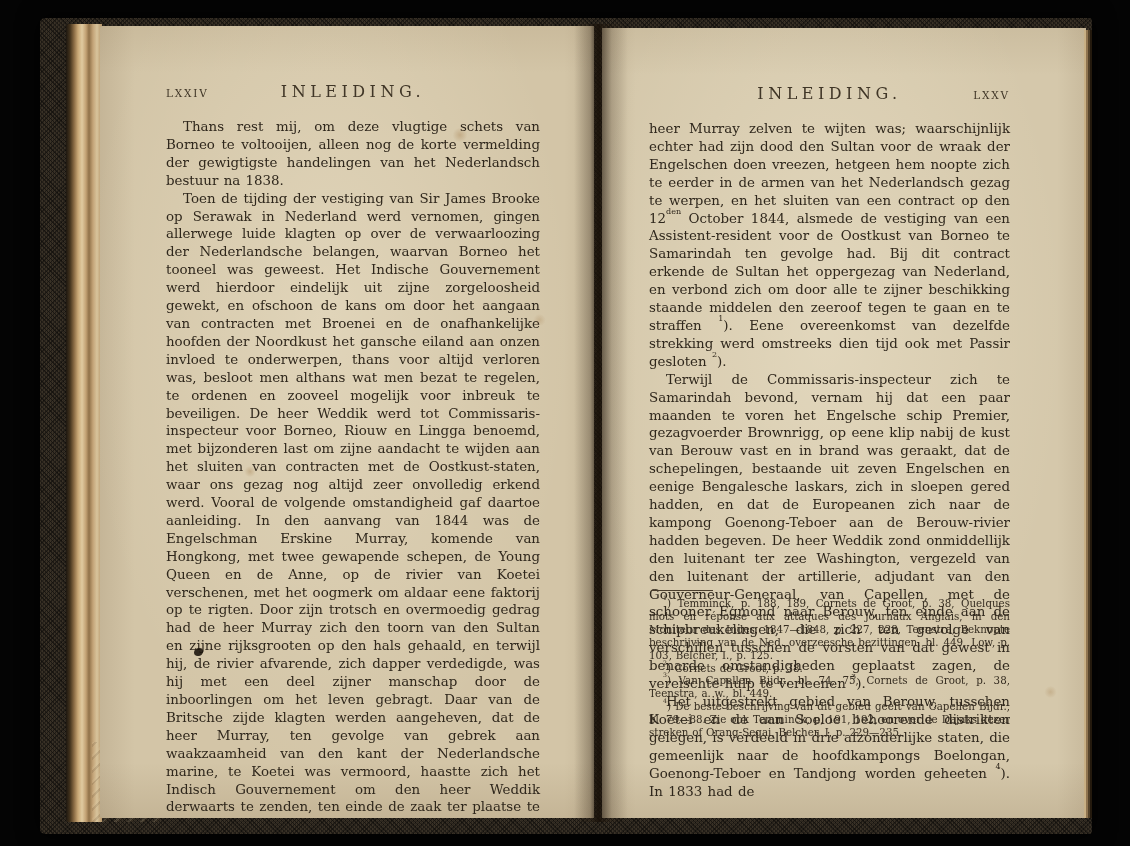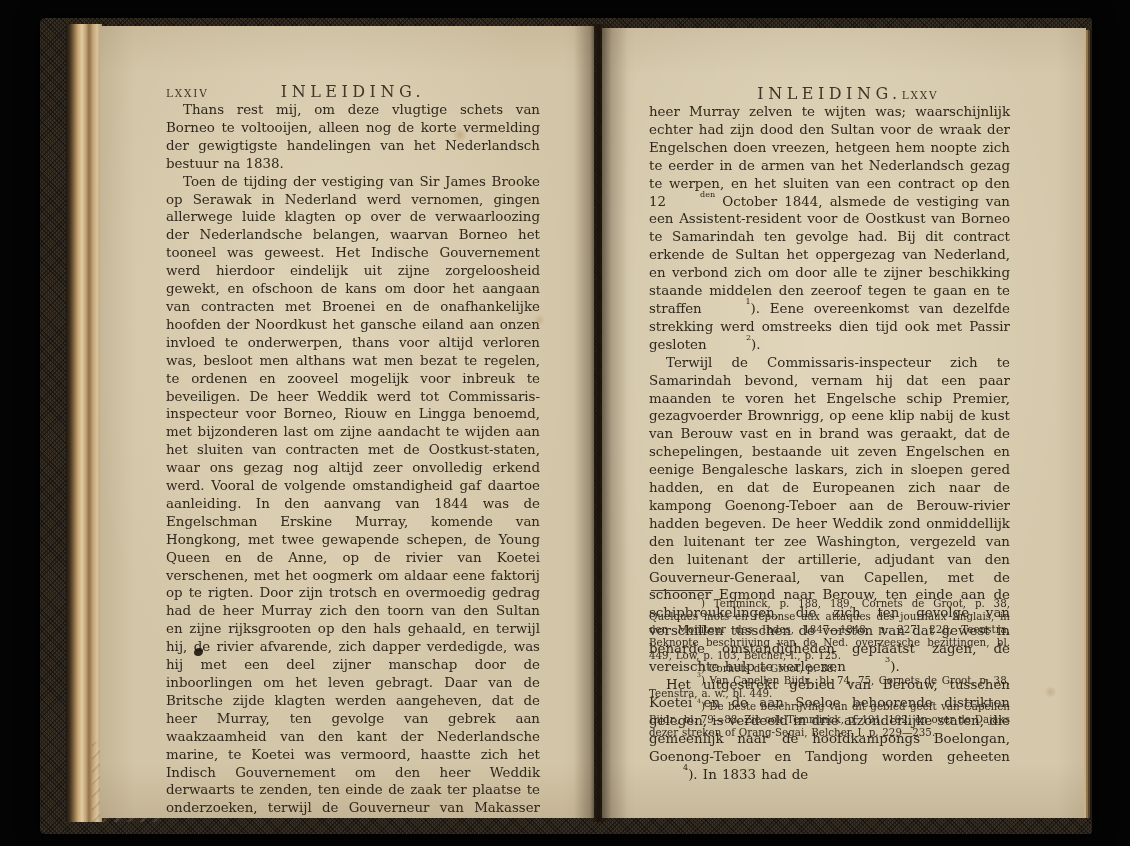--- a/index.html
+++ b/index.html
@@ -60,30 +60,30 @@
     pointer-events: none; z-index: 5;
   }
   
   .edge-right {
     position: absolute; left: 1084px; top: 30px; width: 8px; height: 788px;
     background: linear-gradient(90deg, #c9b085 0 2px, #8f7450 2px 4px, #54422a 4px 6px, #241a0e 6px 8px);
     z-index: 6;
   }
   
   .page-header { display: flex; align-items: baseline;
-                 font-size: 10.5px; color: #403627; }
+                 font-size: 10.5px; color: #403627; margin-bottom: 17px; }
   .page-header .side { flex: 1; letter-spacing: 1.8px; }
-  .page-header .side.right { text-align: left; }
+  .page-header .side.right { text-align: right; }
   .running-title { letter-spacing: 4.5px; font-size: 16px; }
   
   .body-text { text-align: justify; font-size: 13.4px; line-height: 17.9px;
                word-spacing: 1px; }
   .para { margin: 0; }
   .para.indent { text-indent: 17px; }
-  sup { font-size: 0.60em; line-height: 0; position: relative; top: -0.42em; margin-left: 34px; }
+  sup { font-size: 0.60em; line-height: 0; position: relative; top: -0.42em; }
   
   .footnote-block { position: absolute; left: 47px; right: 76px; top: 562px; }
   .fn-rule { width: 62px; height: 1px; background: #4a3d2c; margin: 0 0 6px 2px; }
   .fn { margin: 0; text-align: justify; font-size: 10.3px; line-height: 12.9px;
         text-indent: 14px; word-spacing: 0.5px; color: #352c20; }
   
   .spot { position: absolute; border-radius: 50%; pointer-events: none; z-index: 4;
           background: radial-gradient(circle, rgba(150,105,50,0.30), rgba(150,105,50,0) 70%); }
   .spot.s1 { left: 452px; top: 128px; width: 16px; height: 14px; }
   .spot.s2 { left: 244px; top: 466px; width: 12px; height: 11px; }

